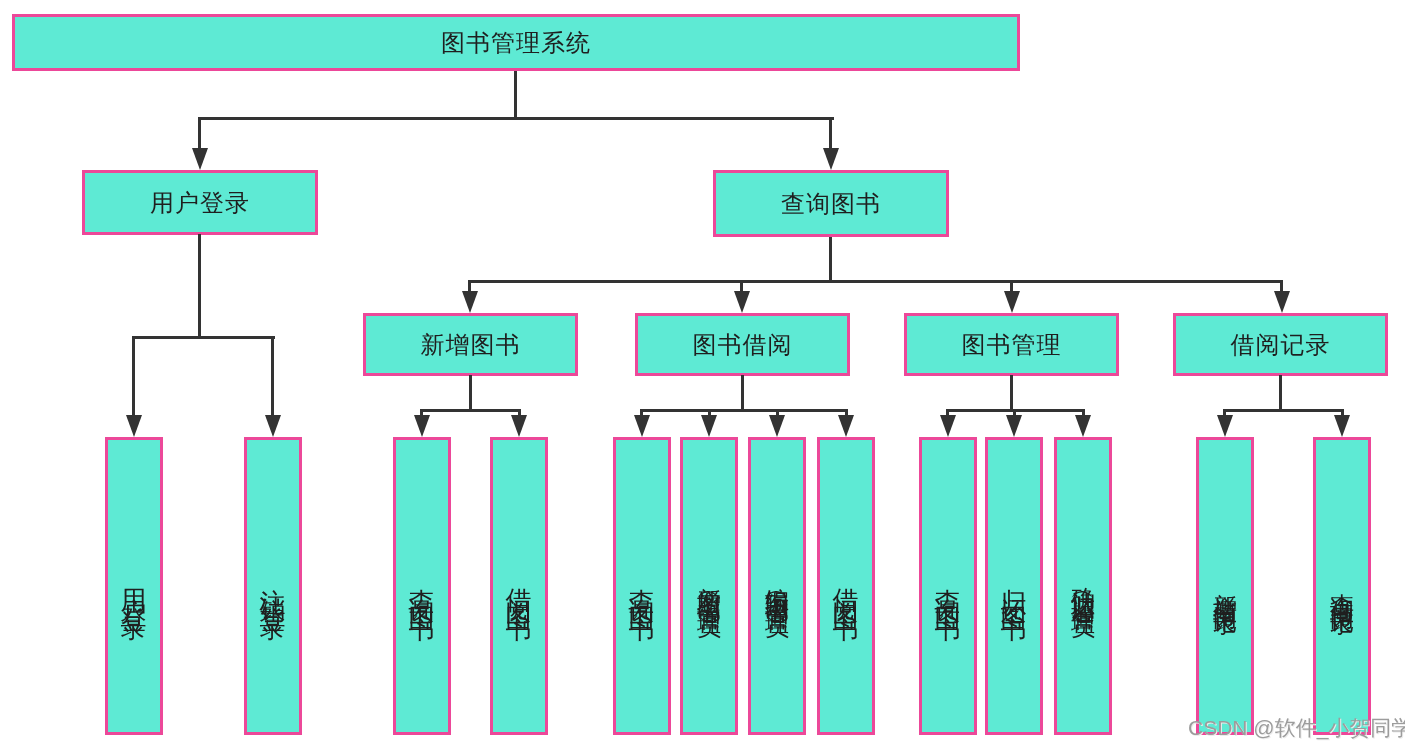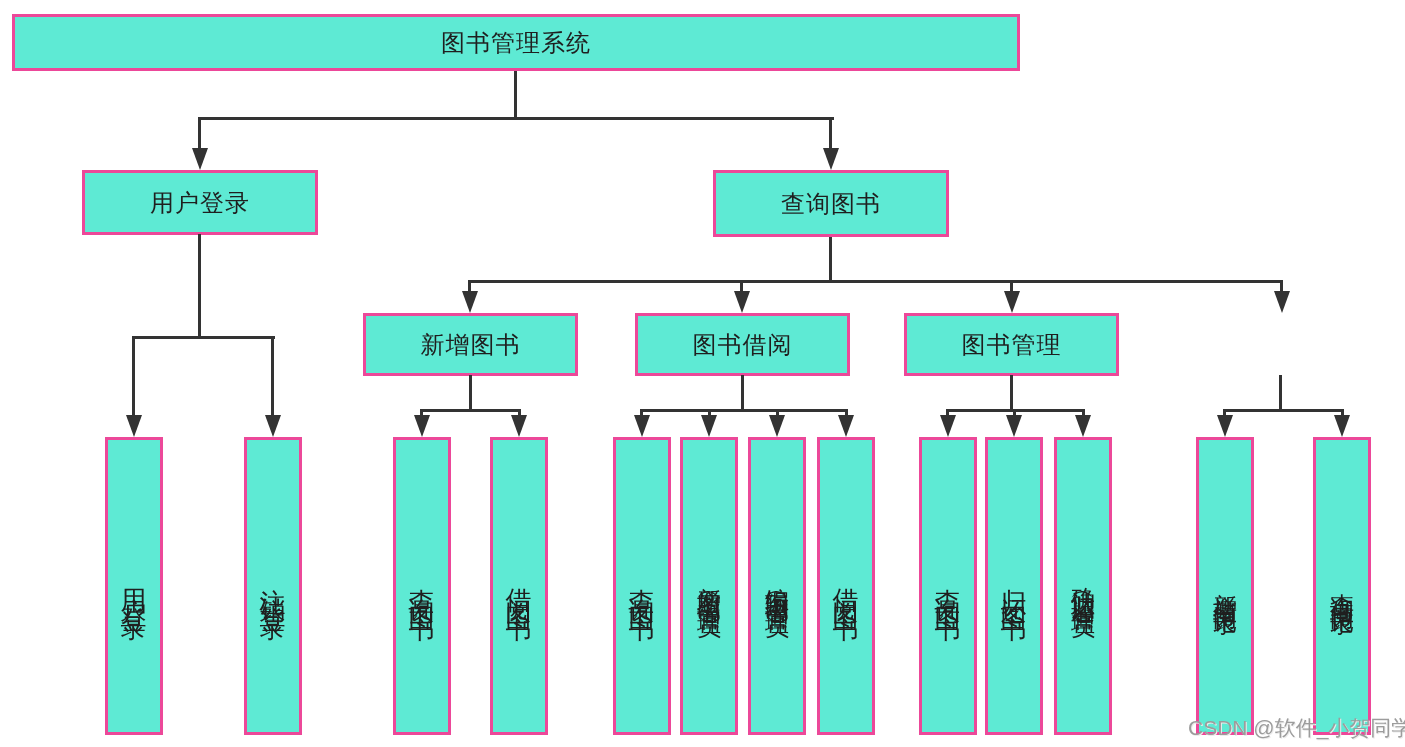--- a/index.html
+++ b/index.html
@@ -61,20 +61,21 @@
   <i class="ln" style="left:740px;top:280px;width:3px;height:15px;"></i>
   <i class="ar" style="left:734px;top:291px;"></i>
   <i class="ln" style="left:1010px;top:280px;width:3px;height:15px;"></i>
   <i class="ar" style="left:1004px;top:291px;"></i>
   <i class="ln" style="left:1280px;top:280px;width:3px;height:15px;"></i>
   <i class="ar" style="left:1274px;top:291px;"></i>
 
   <div class="node h" style="left:363px;top:313px;width:215px;height:63px;">新增图书</div>
   <div class="node h" style="left:635px;top:313px;width:215px;height:63px;">图书借阅</div>
   <div class="node h" style="left:904px;top:313px;width:215px;height:63px;">图书管理</div>
+  <div class="node h" style="left:1173px;top:313px;width:215px;height:63px;">借阅记录</div>
 
   <i class="ln" style="left:469px;top:375px;width:3px;height:37px;"></i>
   <i class="ln" style="left:420px;top:409px;width:101px;height:3px;"></i>
   <i class="ln" style="left:420px;top:409px;width:3px;height:10px;"></i>
   <i class="ar" style="left:414px;top:415px;"></i>
   <i class="ln" style="left:518px;top:409px;width:3px;height:10px;"></i>
   <i class="ar" style="left:511px;top:415px;"></i>
 
   <i class="ln" style="left:741px;top:375px;width:3px;height:37px;"></i>
   <i class="ln" style="left:640px;top:409px;width:208px;height:3px;"></i>

